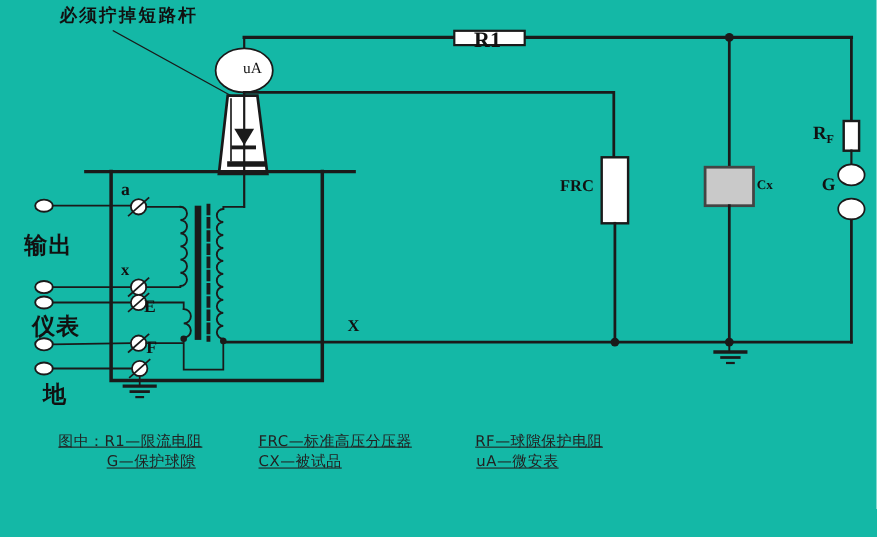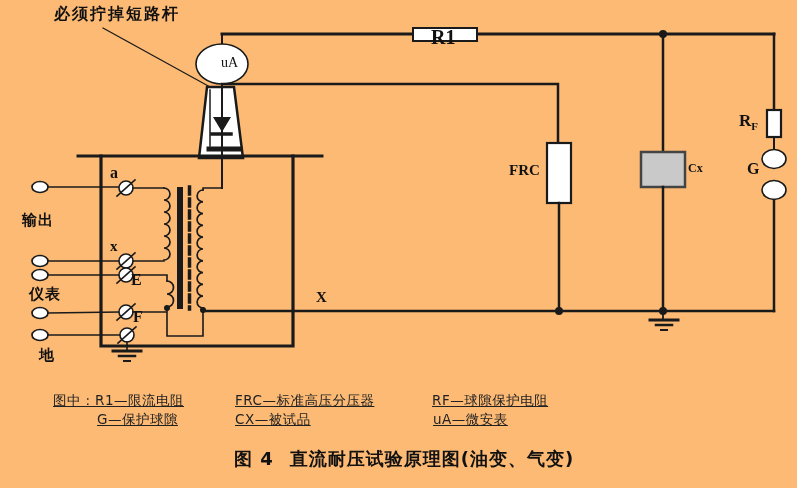--- a/index.html
+++ b/index.html
@@ -1,25 +1,25 @@
 <!DOCTYPE html>
 <html><head>
 <meta charset="utf-8">
 <style>
   html,body{margin:0;padding:0;background:#ffffff;}
   .canvas{
-    position:relative;width:797px;height:488px;background:#fdba74;
+    position:relative;width:797px;height:488px;background:#14b8a6;
     font-family:"DejaVu Sans","Liberation Sans",sans-serif;overflow:hidden;color:#111;
   }
   .schematic{position:absolute;left:0;top:0;}
   .lbl{position:absolute;white-space:nowrap;color:#111;line-height:1;}
   .serif{font-family:"Liberation Serif","DejaVu Serif",serif;}
   .b{font-weight:bold;}
   .annotation{font-size:16px;font-weight:bold;letter-spacing:2px;}
-  .cjk{font-size:15px;font-weight:bold;letter-spacing:1px;}
+  .cjk{font-size:21px;font-weight:bold;letter-spacing:1px;}
   .legend-item{position:absolute;font-size:13.5px;color:#222;white-space:nowrap;letter-spacing:0.5px;text-decoration:underline;}
   .caption{position:absolute;font-size:18px;font-weight:bold;color:#111;white-space:nowrap;letter-spacing:1px;}
   sub{font-size:11px;}
 </style>
 </head>
 <body>
 
 <div class="canvas">
 
   <svg class="schematic" width="797" height="488" viewBox="0 0 797 488">
@@ -212,15 +212,14 @@
   <div class="lbl cjk" style="left:29px;top:287px">仪表</div>
   <div class="lbl cjk" style="left:39px;top:348px">地</div>
 
   <div class="legend-item" style="left:53px;top:392px">图中：R1—限流电阻</div>
   <div class="legend-item" style="left:432px;top:392px">RF—球隙保护电阻</div>
   <div class="legend-item" style="left:235px;top:392px">FRC—标准高压分压器</div>
   <div class="legend-item" style="left:97px;top:411px">G—保护球隙</div>
   <div class="legend-item" style="left:235px;top:411px">CX—被试品</div>
   <div class="legend-item" style="left:433px;top:411px">uA—微安表</div>
 
-  <div class="caption" style="left:234px;top:447px"><span>图 4</span><span style="margin-left:16px">直流耐压试验原理图(油变、气变)</span></div>
 
 </div>
 
 </body></html>

